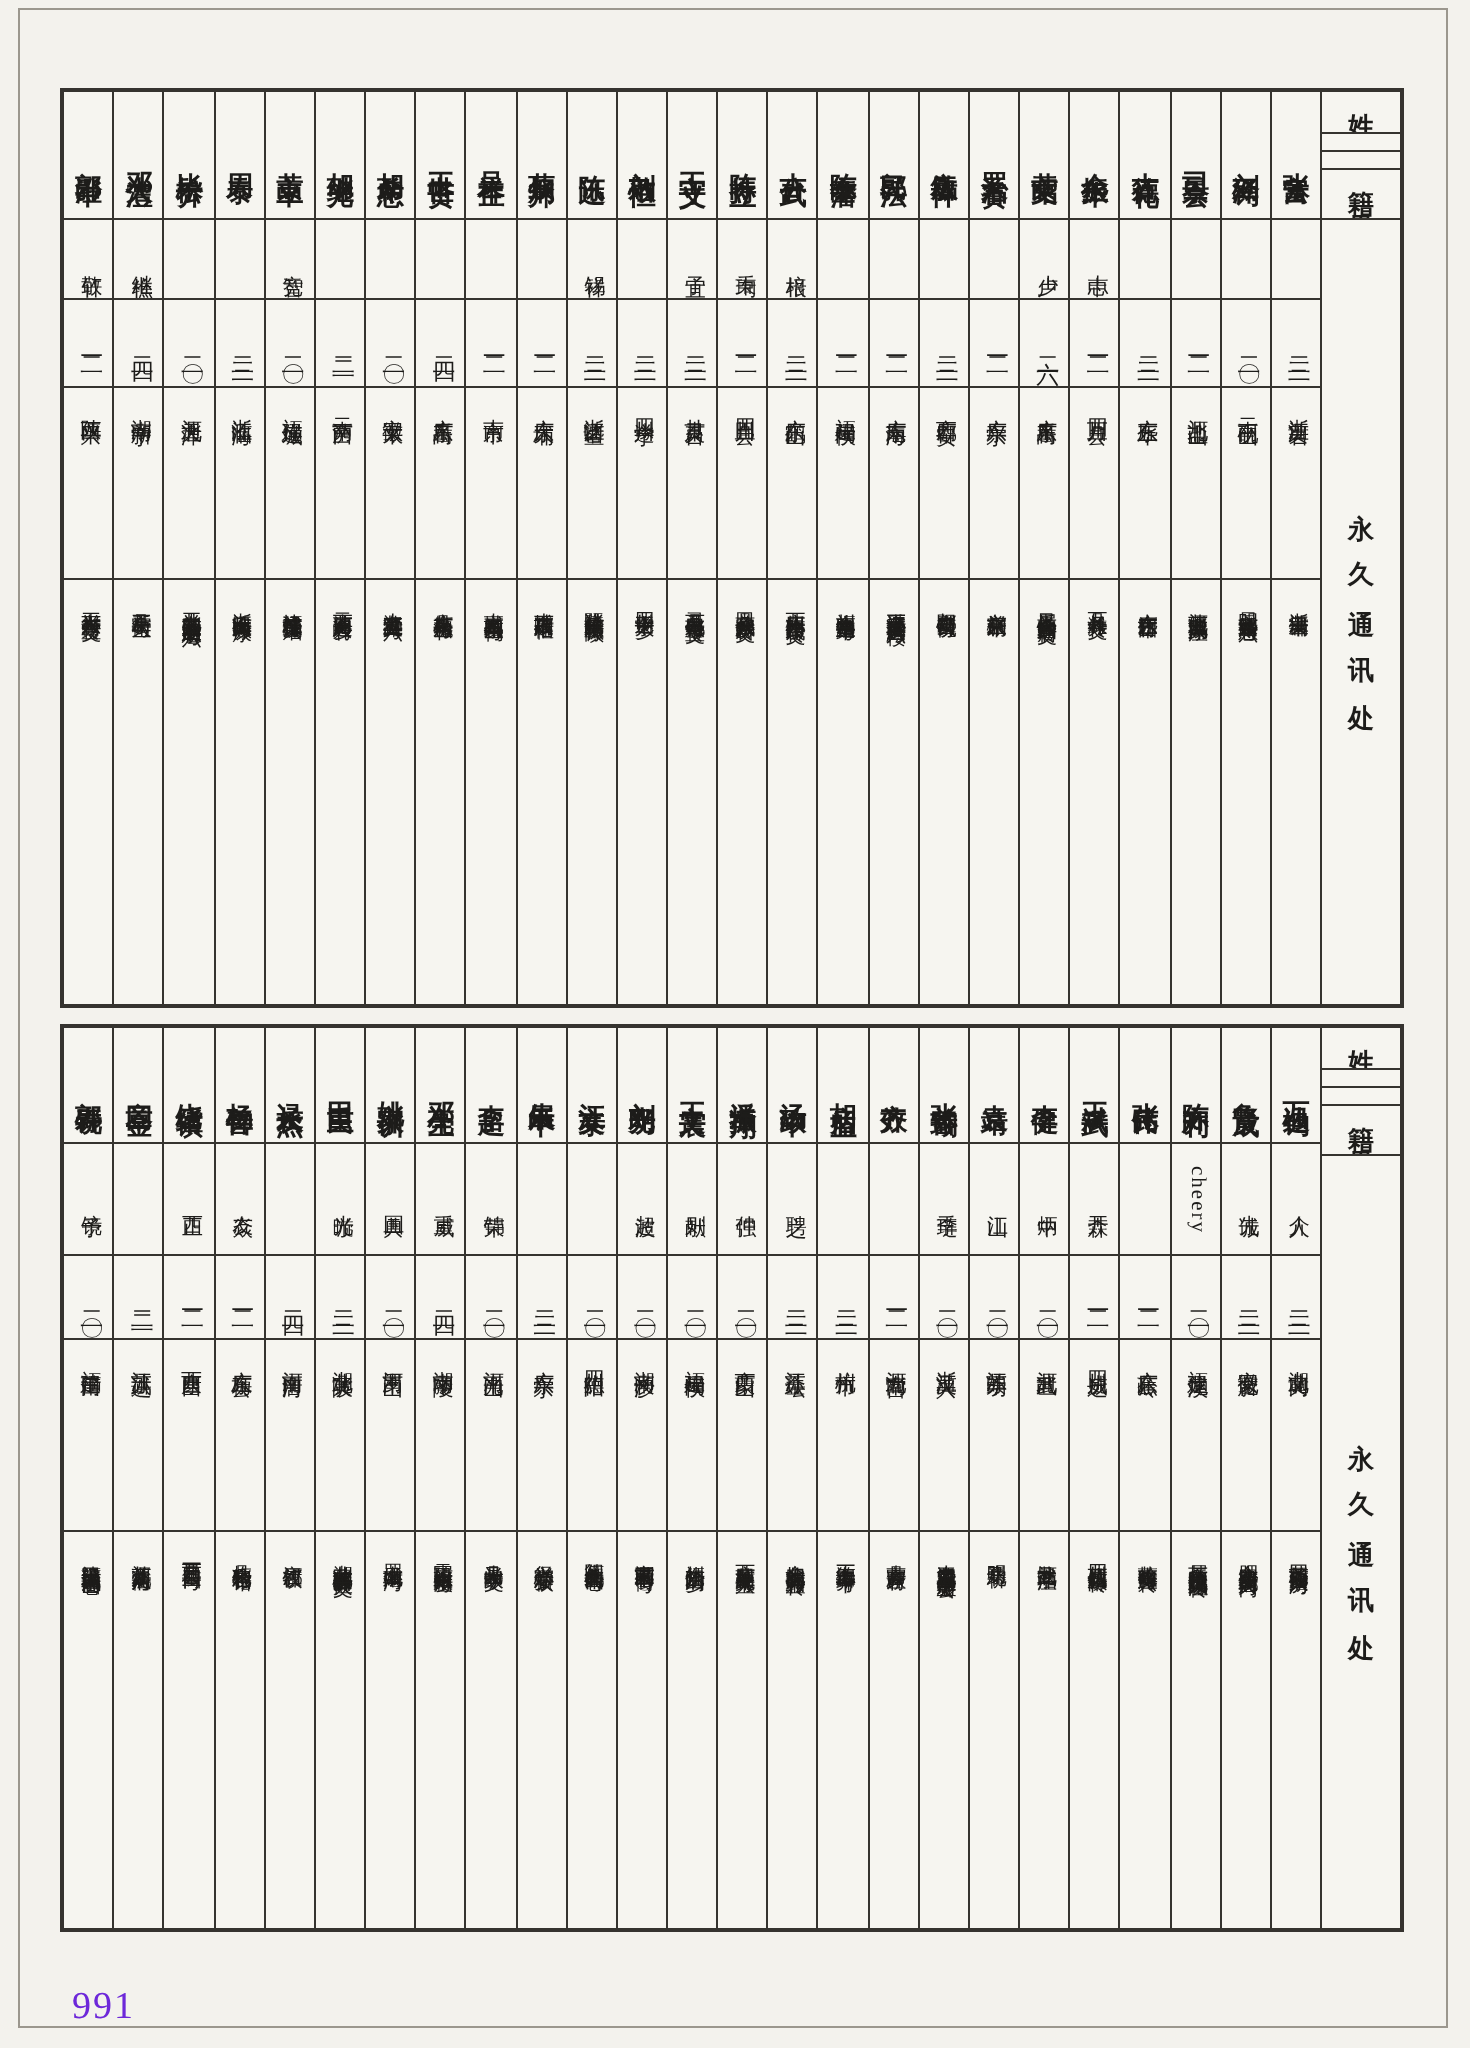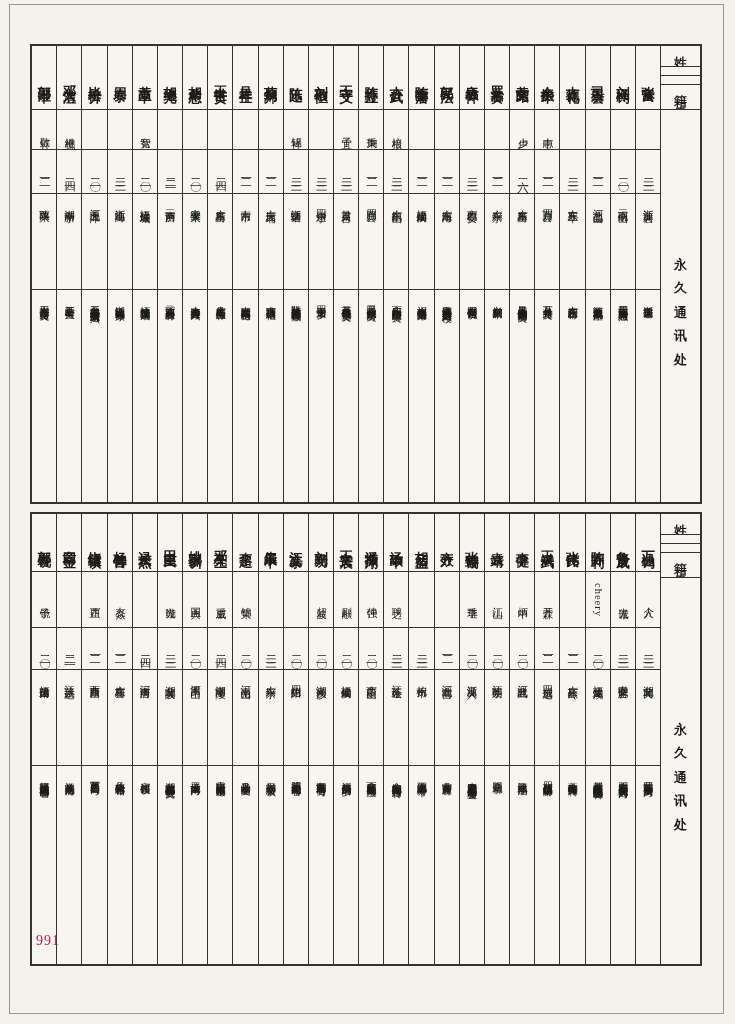--- a/index.html
+++ b/index.html
@@ -38,21 +38,21 @@
   .address-cell .vtext{font-size:10px;line-height:1.18;letter-spacing:0.5px;}
 
   .header-col .cell{align-items:center;}
   .header-col .vtext{font-weight:bold;font-size:13px;line-height:1;}
   .header-col .h-name .vtext{letter-spacing:10px;}
   .header-col .h-alias .vtext{letter-spacing:4px;}
   .header-col .h-age .vtext{letter-spacing:4px;}
   .header-col .h-origin .vtext{letter-spacing:12px;}
   .header-col .h-address .vtext{letter-spacing:24px;}
 
-  .page-number{position:absolute;left:36px;top:933px;font-size:14px;letter-spacing:1px;color:#be185d;}
+  .page-number{position:absolute;left:36px;top:993px;font-size:19px;letter-spacing:1px;color:#6d28d9;}
 </style>
 </head>
 <body>
 
 <div class="frame"></div>
 
 <div class="table" id="table-0">
     <div class="col header-col">
       <div class="cell h-name">
         <span class="vtext">姓名</span>

